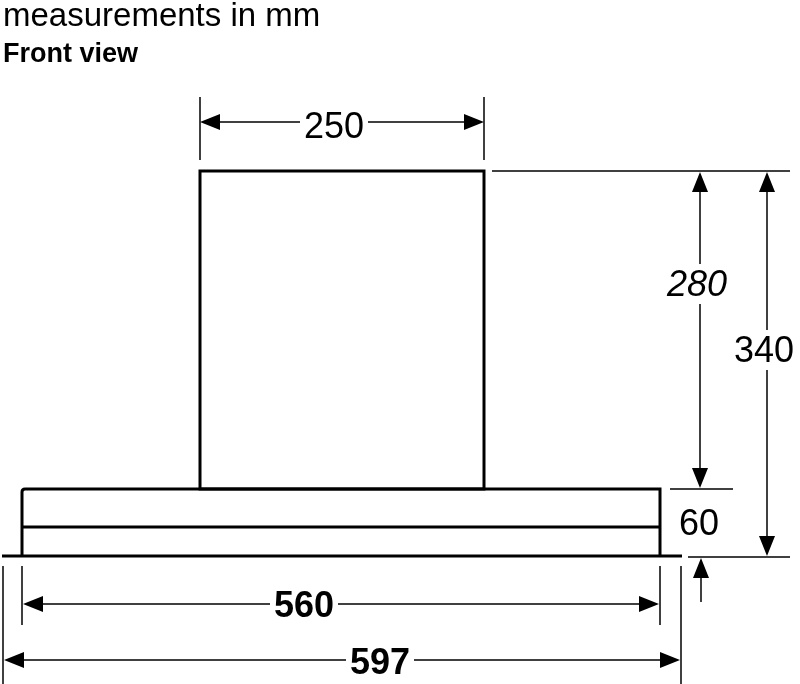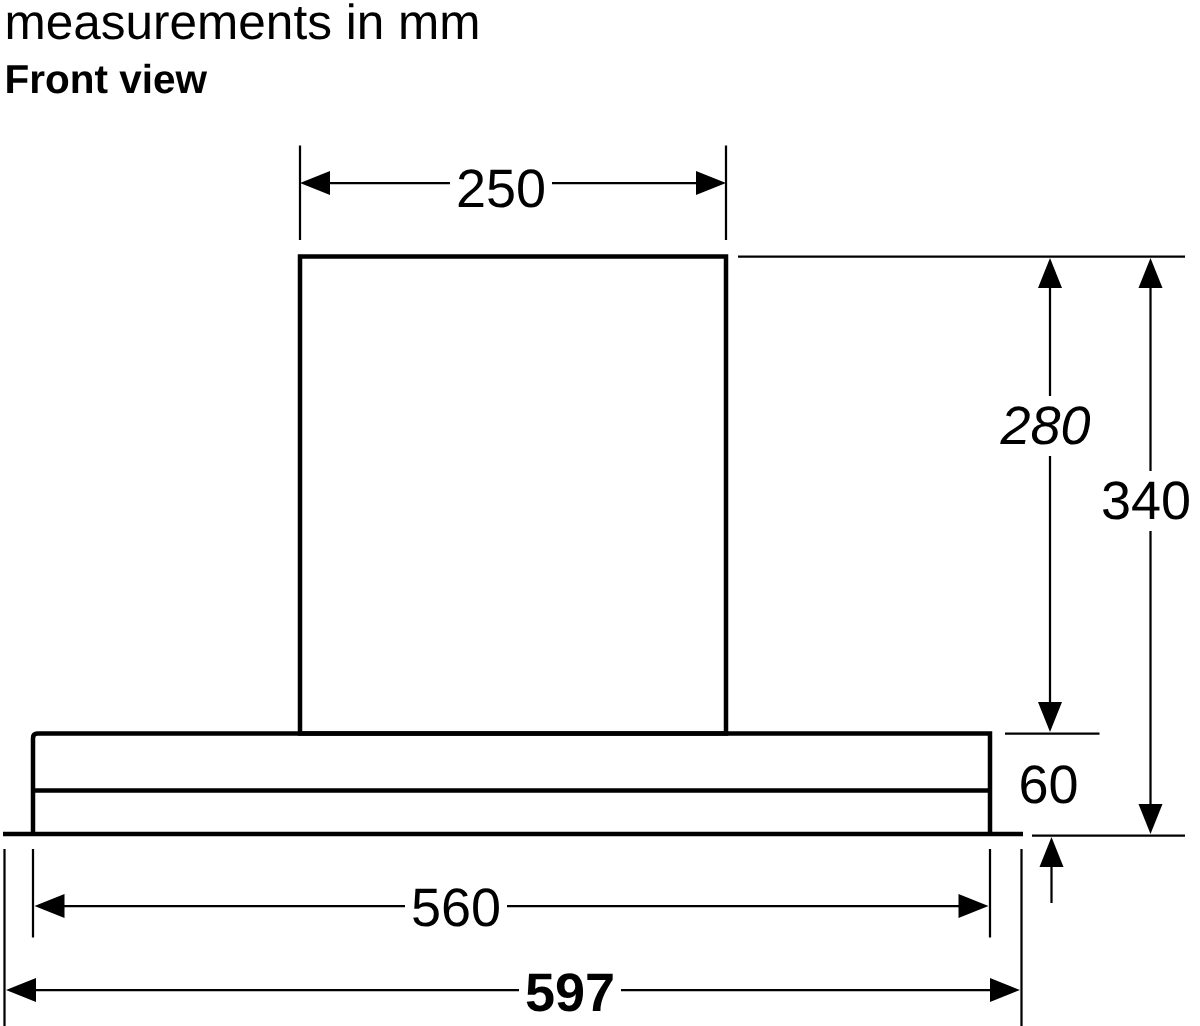--- a/index.html
+++ b/index.html
@@ -65,16 +65,16 @@
     <polygon points="23,604 43,596 43,612"></polygon>
     <polygon points="659,604 639,596 639,612"></polygon>
 
     <polygon points="4,660 24,652 24,668"></polygon>
     <polygon points="680,660 660,652 660,668"></polygon>
   </g>
 </svg>
 
 <div class="lbl" style="left:300px; top:106px;">250</div>
 <div class="lbl" style="left:663px; top:264px;font-style:italic;">280</div>
-<div class="lbl" style="left:730px; top:314px;">340</div>
+<div class="lbl" style="left:730px; top:330px;">340</div>
 <div class="lbl" style="left:675px; top:503px; background:transparent;">60</div>
-<div class="lbl" style="left:270px; top:585px;">560</div>
+<div class="lbl" style="left:270px; top:585px;font-weight:bold;">560</div>
 <div class="lbl" style="left:346px; top:642px;font-weight:bold;">597</div>
 
 </body></html>

